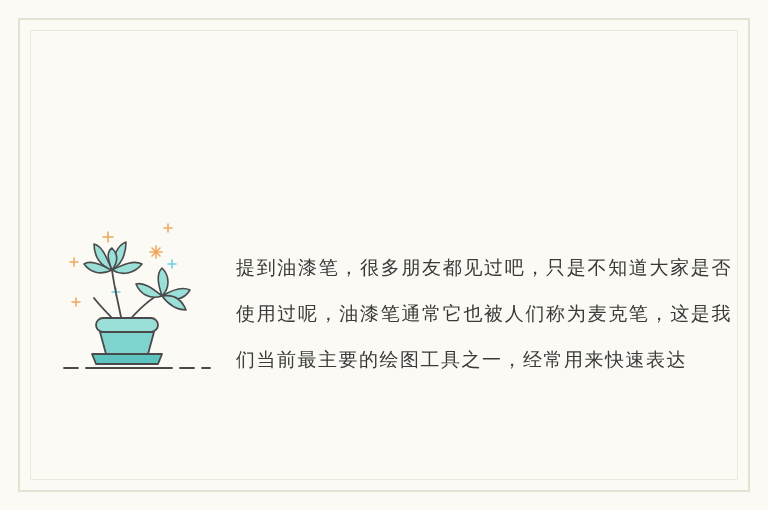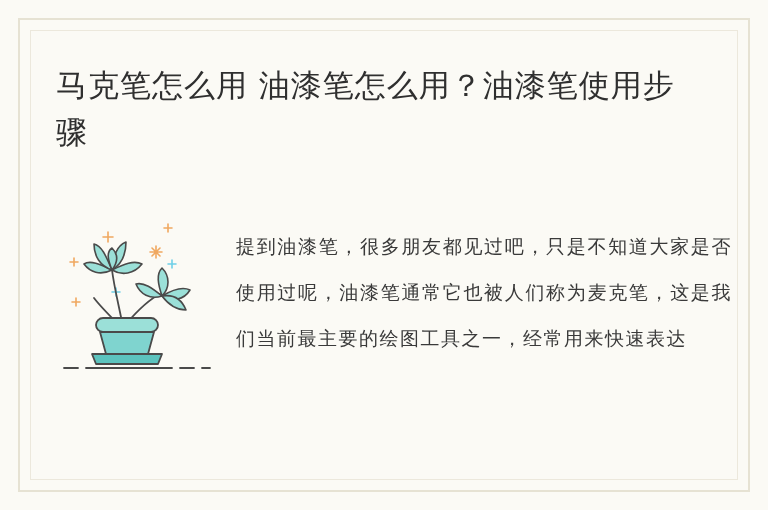--- a/index.html
+++ b/index.html
@@ -44,21 +44,21 @@
     font-family: "DejaVu Sans", "Liberation Sans", sans-serif;
     font-weight: 400;
     white-space: pre-wrap;
   }
   .content-row {
     position: absolute;
     left: 36px;
     top: 182px;
     right: 16px;
     display: flex;
-    align-items: center;
+    align-items: flex-end;
   }
   .illustration {
     width: 170px;
     height: 180px;
     flex: 0 0 170px;
     position: relative;
   }
   .body-text {
     flex: 1 1 auto;
     margin-left: 10px;
@@ -70,21 +70,20 @@
     text-align: justify;
     white-space: pre-wrap;
   }
 </style>
 </head>
 <body>
 
 <div class="card">
   <div class="card-inner"></div>
 
-  <div class="title">马克笔怎么用 油漆笔怎么用？油漆笔使用步骤</div>
 
   <div class="content-row">
 
     <div class="illustration">
       <svg width="170" height="180" viewBox="0 0 170 180" xmlns="http://www.w3.org/2000/svg">
 
         <g stroke="#f0a860" stroke-width="1.6" stroke-linecap="round" fill="none">
           <path d="M52 30 L52 40 M47 35 L57 35"></path>
           <path d="M112 22 L112 30 M108 26 L116 26"></path>
           <path d="M18 56 L18 64 M14 60 L22 60"></path>

